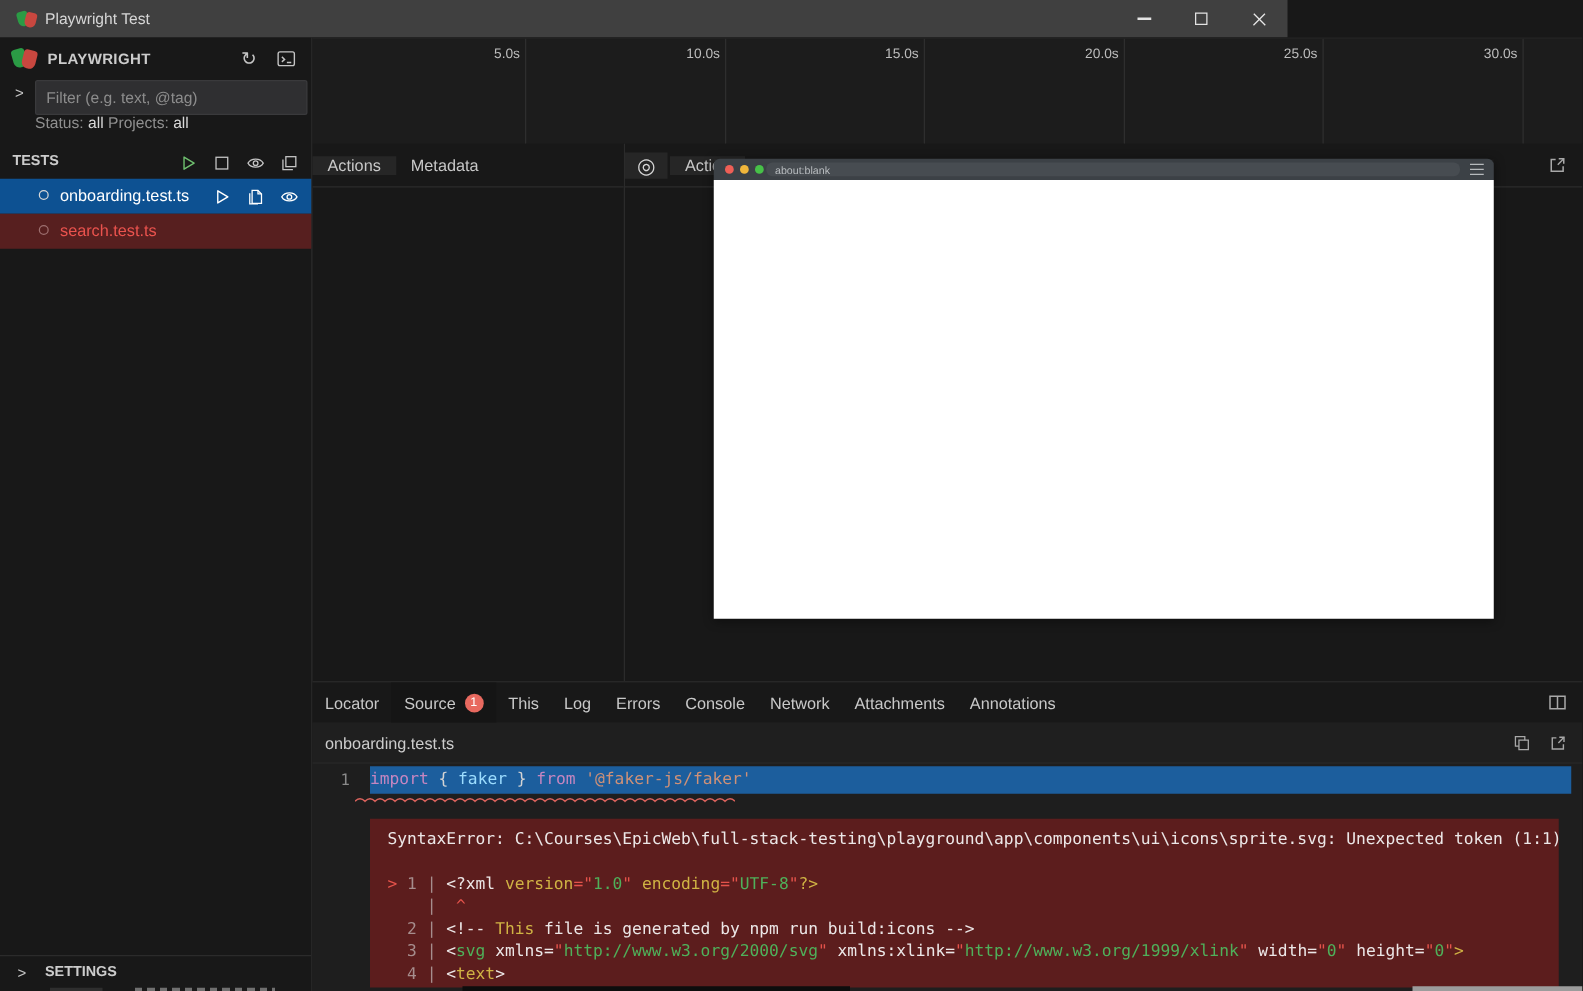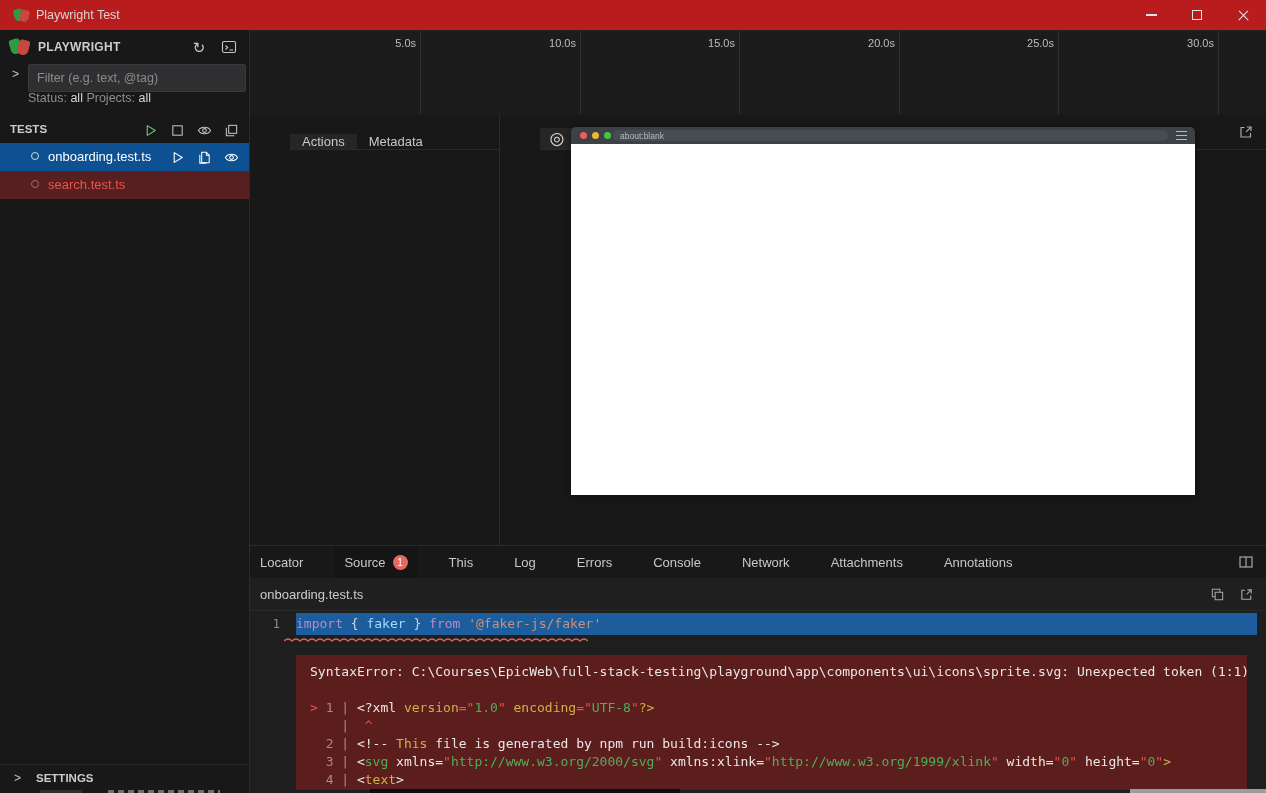--- a/index.html
+++ b/index.html
@@ -1,21 +1,21 @@
 <!DOCTYPE html>
 <html><head>
 <meta charset="utf-8">
 <style>
   * { margin:0; padding:0; box-sizing:border-box; }
   html,body { width:1266px; height:793px; overflow:hidden; background:#181818;
     font-family:"Liberation Sans", sans-serif; }
   .app { position:relative; width:1266px; height:793px; background:#181818; color:#cccccc; }
 
   
-  .titlebar { position:absolute; left:0; top:0; width:1266px; height:30px; background:#b91c1c; }
+  .titlebar { position:absolute; left:0; top:0; width:1030px; height:30px; background:#404040; }
   .pw-logo { position:absolute; display:block; }
   .pw-logo .mask { position:absolute; border-radius:3px 3px 5px 5px; }
   .titlebar .pw-logo { left:14px; top:8px; width:16px; height:15px; }
   .titlebar .mask.g { width:9px; height:12px; background:#2b9b45; transform:rotate(-16deg); left:0; top:1px; }
   .titlebar .mask.r { width:9px; height:12px; background:#c8473f; transform:rotate(14deg); left:6px; top:2px; }
   .win-title { position:absolute; left:36px; top:8px; font-size:12.5px; color:#d6d6d6; }
   .wctrl { position:absolute; right:0; top:0; height:30px; display:flex; }
   .wbtn { width:46px; height:30px; background:transparent; border:none; display:flex; align-items:center; justify-content:center; cursor:pointer; }
   .ic-min { width:11px; height:1.4px; background:#e3e3e3; display:block; }
   .ic-max { width:10px; height:10px; border:1.3px solid #e3e3e3; display:block; }
@@ -59,21 +59,21 @@
   .sb-partial .m2 { position:absolute; left:108px; top:0; width:112px; height:3px;
     background:repeating-linear-gradient(90deg,#6f6f6f 0 6px, transparent 6px 10px); }
 
   
   .main { position:absolute; left:250px; top:30px; width:1016px; height:763px; }
 
   .timeline { position:absolute; left:0; top:0; width:1016px; height:85px; background:#1c1c1c; border-top:1px solid #232323; cursor:crosshair; }
   .gridline { position:absolute; top:0; bottom:0; width:1px; background:#2e2e2e; }
   .ticklabel { position:absolute; top:6px; font-size:11px; color:#bdbdbd; }
 
-  .tabbar { display:flex; align-items:flex-end; height:35px; border-bottom:1px solid #2b2b2b; background:#181818;margin-left:40px; }
+  .tabbar { display:flex; align-items:center; height:35px; border-bottom:1px solid #2b2b2b; background:#181818; }
   .tab { display:flex; align-items:center; padding:0 12px; font-size:13px; color:#c8c8c8; cursor:pointer; }
   .tab.sel { background:#262626; }
 
   .panel-actions { position:absolute; left:0; top:85px; width:250px; height:430px; border-right:1px solid #2b2b2b; }
   .empty-row { display:flex; align-items:center; gap:9px; height:31px; border-bottom:1px solid #252525; padding-left:12px; }
   .empty-row .ring { border-color:#9a9a9a; }
   .empty-row .txt { font-size:13px; color:#cfcfcf; }
 
   .panel-snapshot { position:absolute; left:250px; top:85px; width:766px; height:430px; }
   .target-btn { display:flex; align-items:center; justify-content:center; width:34px; background:#262626; border:none; cursor:pointer; margin-right:2px; }
@@ -84,21 +84,21 @@
   .chrome { height:17px; background:#3c4146; border-radius:5px 5px 0 0; display:flex; align-items:center; position:relative; }
   .dot { width:7px; height:7px; border-radius:50%; display:inline-block; }
   .dots { display:flex; gap:5px; margin-left:9px; }
   .addr { position:absolute; left:42px; width:555px; height:11px; background:#474c51; border-radius:5px; display:flex; align-items:center; }
   .addr span { font-size:8.5px; color:#b8bcbf; margin-left:7px; }
   .menu-icon { position:absolute; right:8px; top:4px; width:11px; height:9px; display:flex; flex-direction:column; justify-content:space-between; }
   .menu-icon i { height:1.4px; background:#b6babd; display:block; }
   .page { height:351px; background:#ffffff; }
 
   .details { position:absolute; left:0; top:515px; width:1016px; height:248px; background:#1e1e1e; border-top:1px solid #2b2b2b; }
-  .tabbar2 { display:flex; align-items:stretch; height:32px; background:#181818; padding-left:0;gap:21px; }
+  .tabbar2 { display:flex; align-items:stretch; height:32px; background:#181818; padding-left:0; }
   .tab2 { display:flex; align-items:center; padding:0 10px; font-size:13px; color:#c8c8c8; cursor:pointer; }
   .tab2.sel { background:#151515; }
   .badge { display:inline-block; min-width:15px; height:15px; border-radius:8px; background:#e8695f; color:#fff; font-size:10px; line-height:15px; text-align:center; margin-left:7px; padding:0 2px; }
   .split-btn { margin-left:auto; align-self:center; margin-right:10px; }
   .filebar { display:flex; align-items:center; height:33px; background:#1f1f1f; border-bottom:1px solid #2b2b2b; padding:0 10px; }
   .filebar .fname { font-size:13px; color:#cccccc; }
   .filebar .ficons { margin-left:auto; display:flex; gap:9px; }
 
   .source { position:relative; height:182px; background:#1e1e1e; font-family:"DejaVu Sans Mono", monospace; font-size:13px; }
   .srcline { position:absolute; left:0; top:2px; right:0; height:22px; display:flex; }

